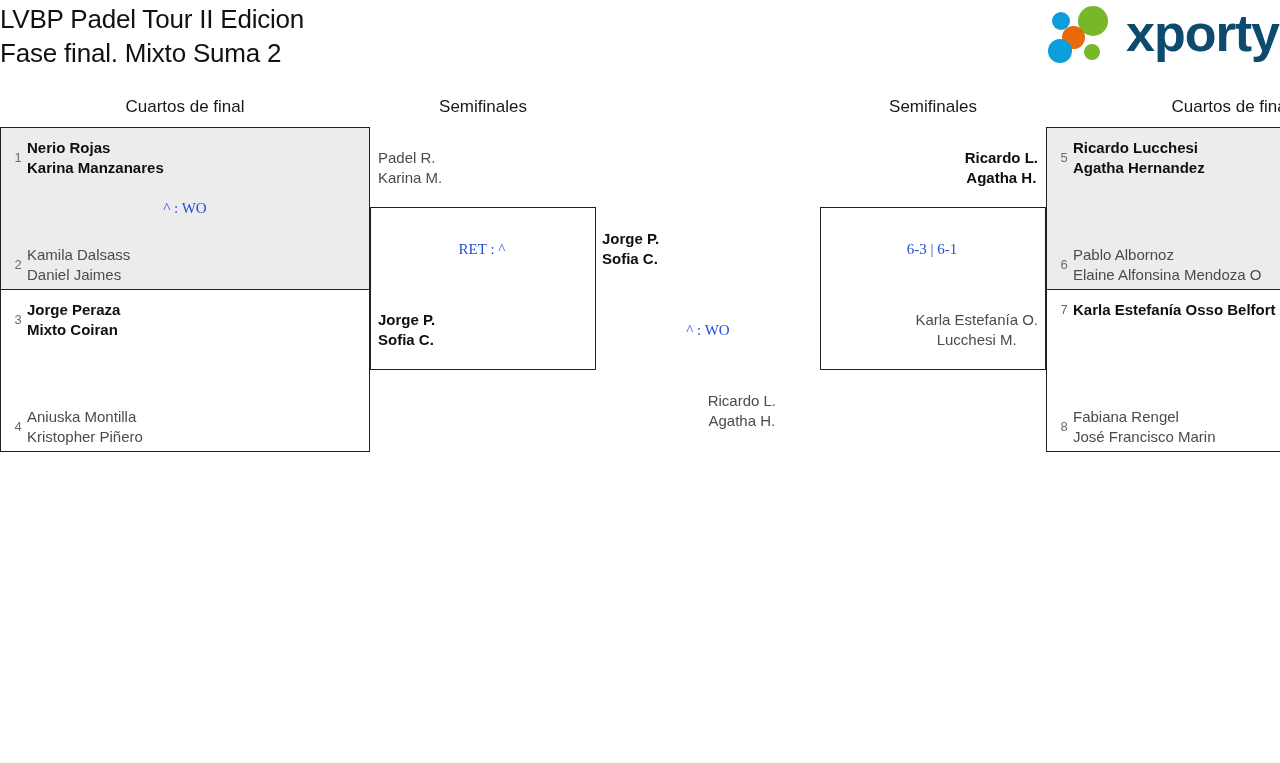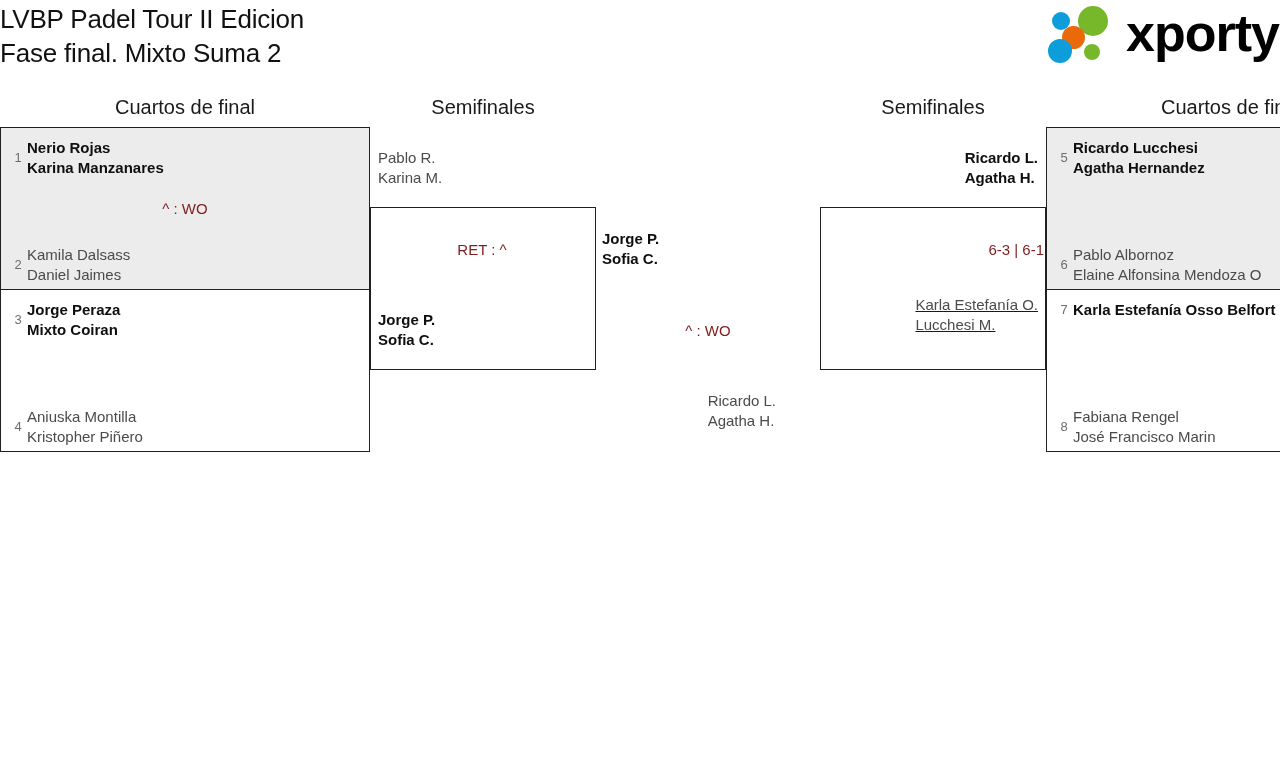--- a/index.html
+++ b/index.html
@@ -26,33 +26,33 @@
     font-size: 26px; line-height: 34px; font-weight: 400;
     color: #111111; letter-spacing: -0.2px; white-space: nowrap;
   }
   .title-line { display: block; }
 
   .logo { position: absolute; left: 1048px; top: 4px; width: 232px; height: 62px; }
   .logo-dots { position: absolute; left: 0; top: 2px; width: 74px; height: 58px; }
   .logo-word {
     position: absolute; left: 78px; top: -2px;
     font-size: 52px; line-height: 62px; font-weight: 700;
-    color: #000000; letter-spacing: -1px;
+    color: #0c4a6e; letter-spacing: -1px;
   }
   .dot { position: absolute; border-radius: 50%; }
   .dot-b1 { left: 4px;  top: 6px;  width: 18px; height: 18px; background: #0d9ddb; }
   .dot-g1 { left: 30px; top: 0px;  width: 30px; height: 30px; background: #76b82a; }
   .dot-o1 { left: 14px; top: 20px; width: 23px; height: 23px; background: #ea6a0a; }
   .dot-b2 { left: 0px;  top: 33px; width: 24px; height: 24px; background: #0d9ddb; }
   .dot-g2 { left: 36px; top: 38px; width: 16px; height: 16px; background: #76b82a; }
 
   
   .round-head {
     position: absolute; top: 96px; height: 22px;
-    font-size: 20px; line-height: 22px; font-weight: 400;
+    font-size: 17px; line-height: 22px; font-weight: 400;
     color: #1a1a1a; text-align: center; white-space: nowrap;
   }
   .rh-qf-l { left: 0px;    width: 370px; }
   .rh-sf-l { left: 370px;  width: 226px; }
   .rh-fin  { left: 596px;  width: 224px; }
   .rh-sf-r { left: 820px;  width: 226px; }
   .rh-qf-r { left: 1046px; width: 370px; text-align: center; }
 
   
   .mbox { position: absolute; box-sizing: border-box; }
@@ -77,49 +77,49 @@
   .team { position: absolute; display: flex; align-items: center; }
   .seed {
     font-size: 13px; line-height: 15px; color: #6d6d6d;
     width: 18px; text-align: center; flex: 0 0 18px;
   }
   .names { display: flex; flex-direction: column; }
   .nline { font-size: 15px; line-height: 19.5px; white-space: nowrap; }
   .winner .nline { font-weight: 700; color: #0f0f0f; }
   .loser  .nline { font-weight: 400; color: #4b4b4b; }
   .team.align-right { flex-direction: row-reverse; }
-  .team.align-right .names { align-items: flex-start; }
+  .team.align-right .names { align-items: center; }
   .team.align-right .nline { text-align: right; }
 
   
   .score {
     position: absolute; font-size: 15px; line-height: 19px;
-    color: #7f1d1d; white-space: nowrap;
+    color: #1d4ed8; white-space: nowrap; font-family: Liberation Serif, serif;
   }
   .score sup { font-size: 10px; line-height: 0; vertical-align: super; }
 
   
   .qf-l .t-top    { left: 8px;  top: 10px; }
   .qf-l .t-bottom { left: 8px;  top: 117px; }
   .qf-l .sc       { left: 0px;  top: 71px; width: 368px; text-align: center; }
 
   
   .qf-r .t-top    { left: 8px;  top: 10px; }
   .qf-r .t-bottom { left: 8px;  top: 117px; }
   .qf-r .sc       { left: 0px;  top: 71px; width: 362px; text-align: right; }
 
   
   .sf-team { position: absolute; }
   .sfl-top    { left: 378px; top: 148px; }
   .sfl-bottom { left: 378px; top: 310px; }
   .sfl-score  { left: 370px; top: 240px; width: 224px; text-align: center; }
 
   .sfr-top    { right: 242px; top: 148px; }
-  .sfr-bottom { right: 242px; top: 295px; text-decoration: underline; }
-  .sfr-score  { left: 820px; top: 240px; width: 224px; text-align: right; }
+  .sfr-bottom { right: 242px; top: 310px; }
+  .sfr-score  { left: 820px; top: 240px; width: 224px; text-align: center; }
 
   
   .fin-top    { left: 602px; top: 229px; }
   .fin-bottom { right: 504px; top: 391px; }
   .fin-score  { left: 596px; top: 321px; width: 224px; text-align: center; }
 </style>
 </head>
 <body>
 
 <div class="page">
@@ -215,21 +215,21 @@
         <span class="nline">José Francisco Marin</span>
       </span>
     </div>
   </div>
 
   <div class="mbox sf-l"></div>
   <div class="mbox sf-r"></div>
 
   <div class="team sf-team sfl-top loser">
     <span class="names">
-      <span class="nline">Pablo R.</span>
+      <span class="nline">Padel R.</span>
       <span class="nline">Karina M.</span>
     </span>
   </div>
   <div class="score sfl-score">RET : ^</div>
   <div class="team sf-team sfl-bottom winner">
     <span class="names">
       <span class="nline">Jorge P.</span>
       <span class="nline">Sofia C.</span>
     </span>
   </div>

